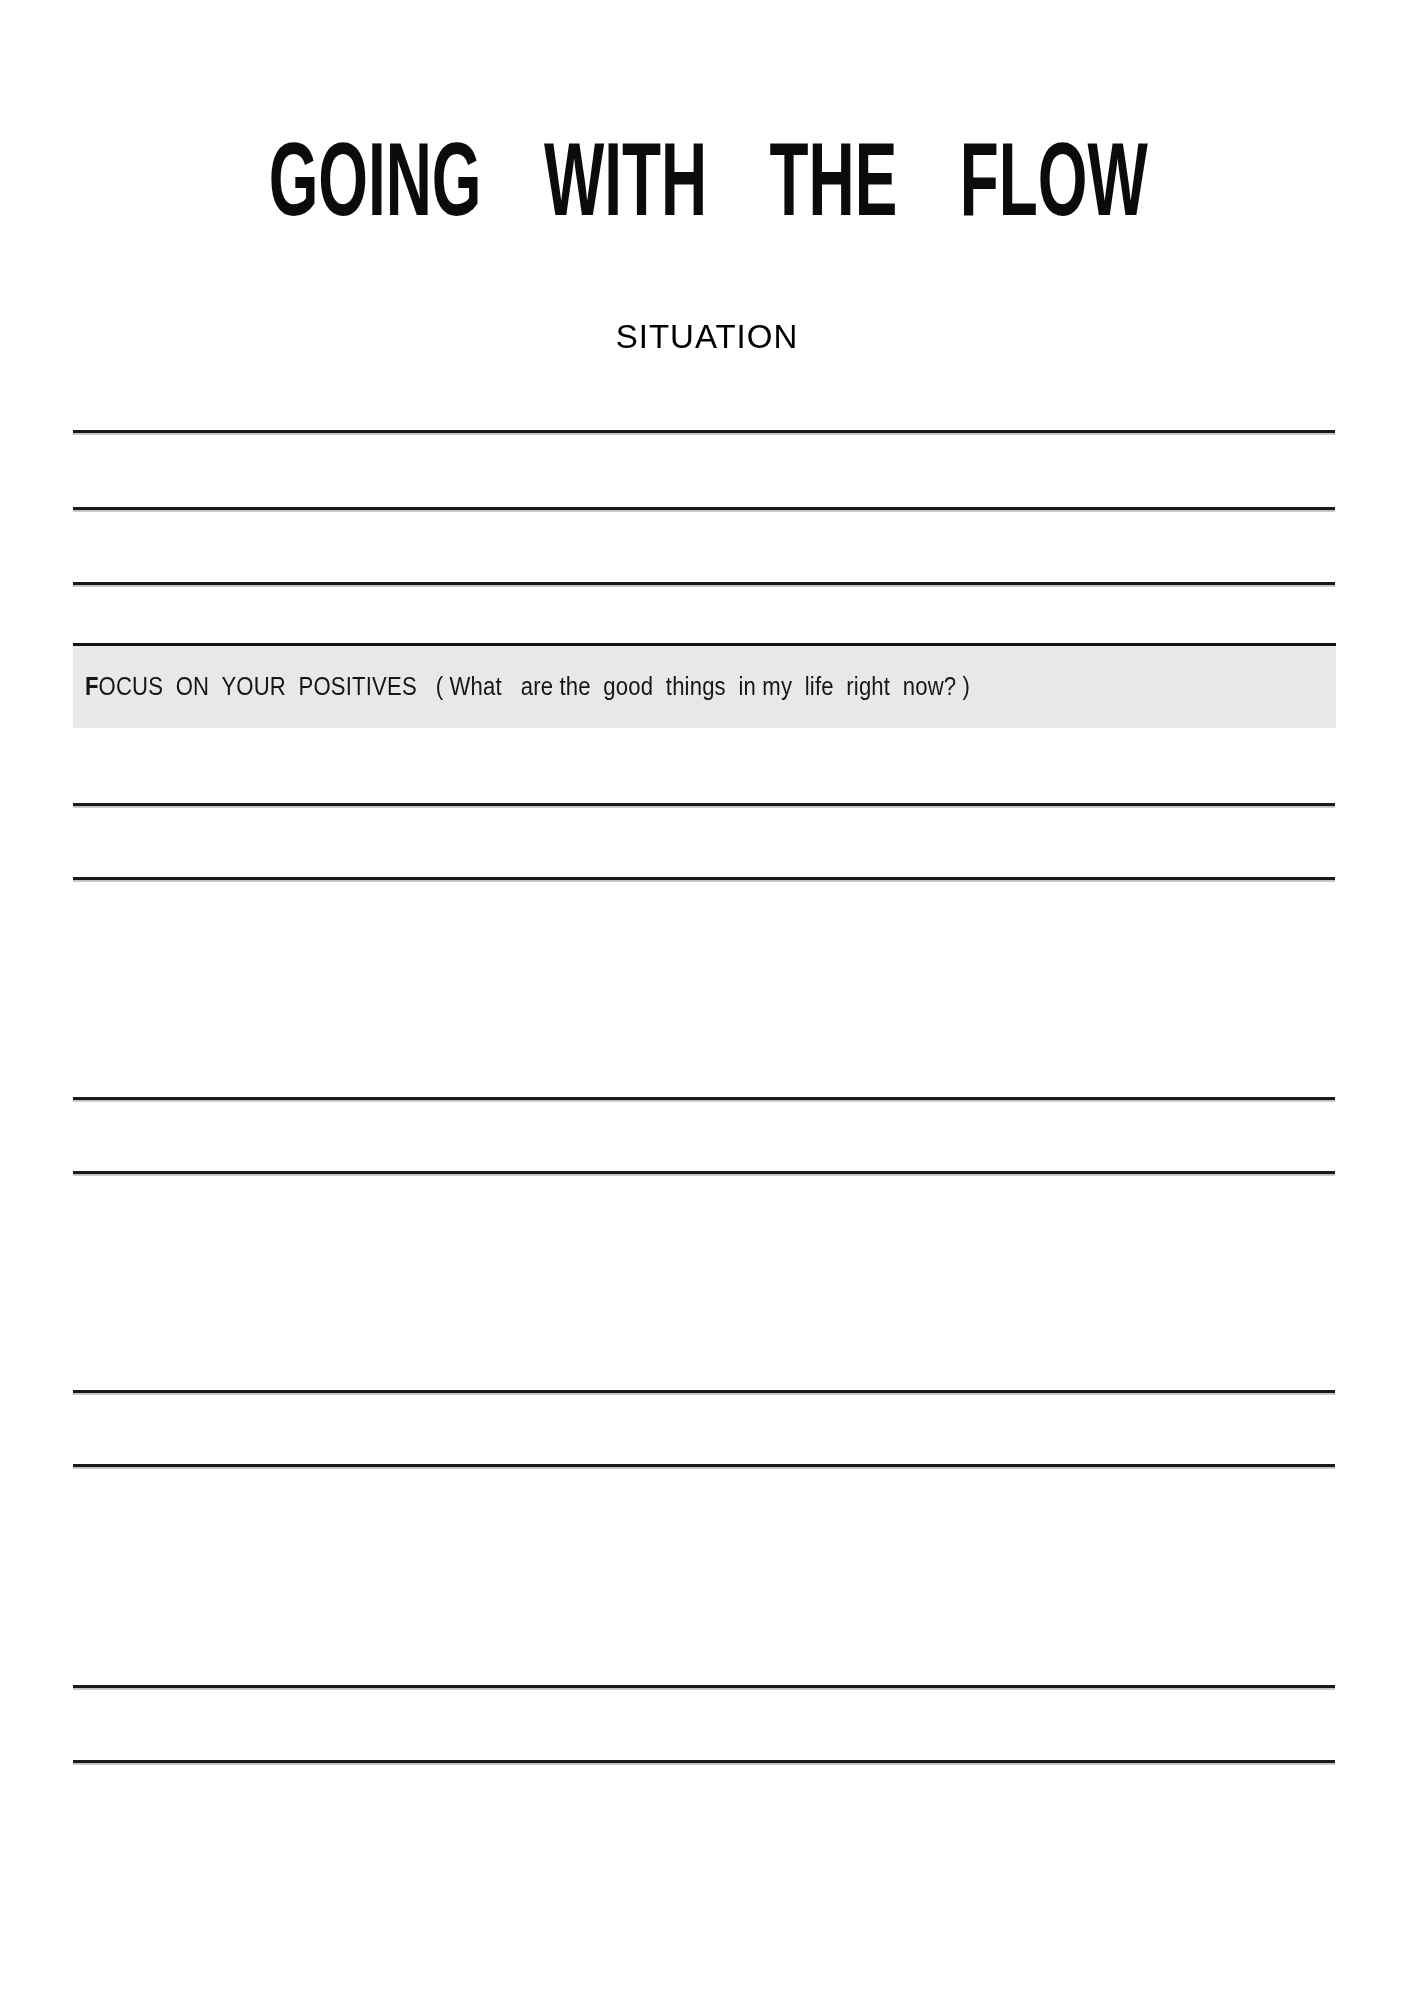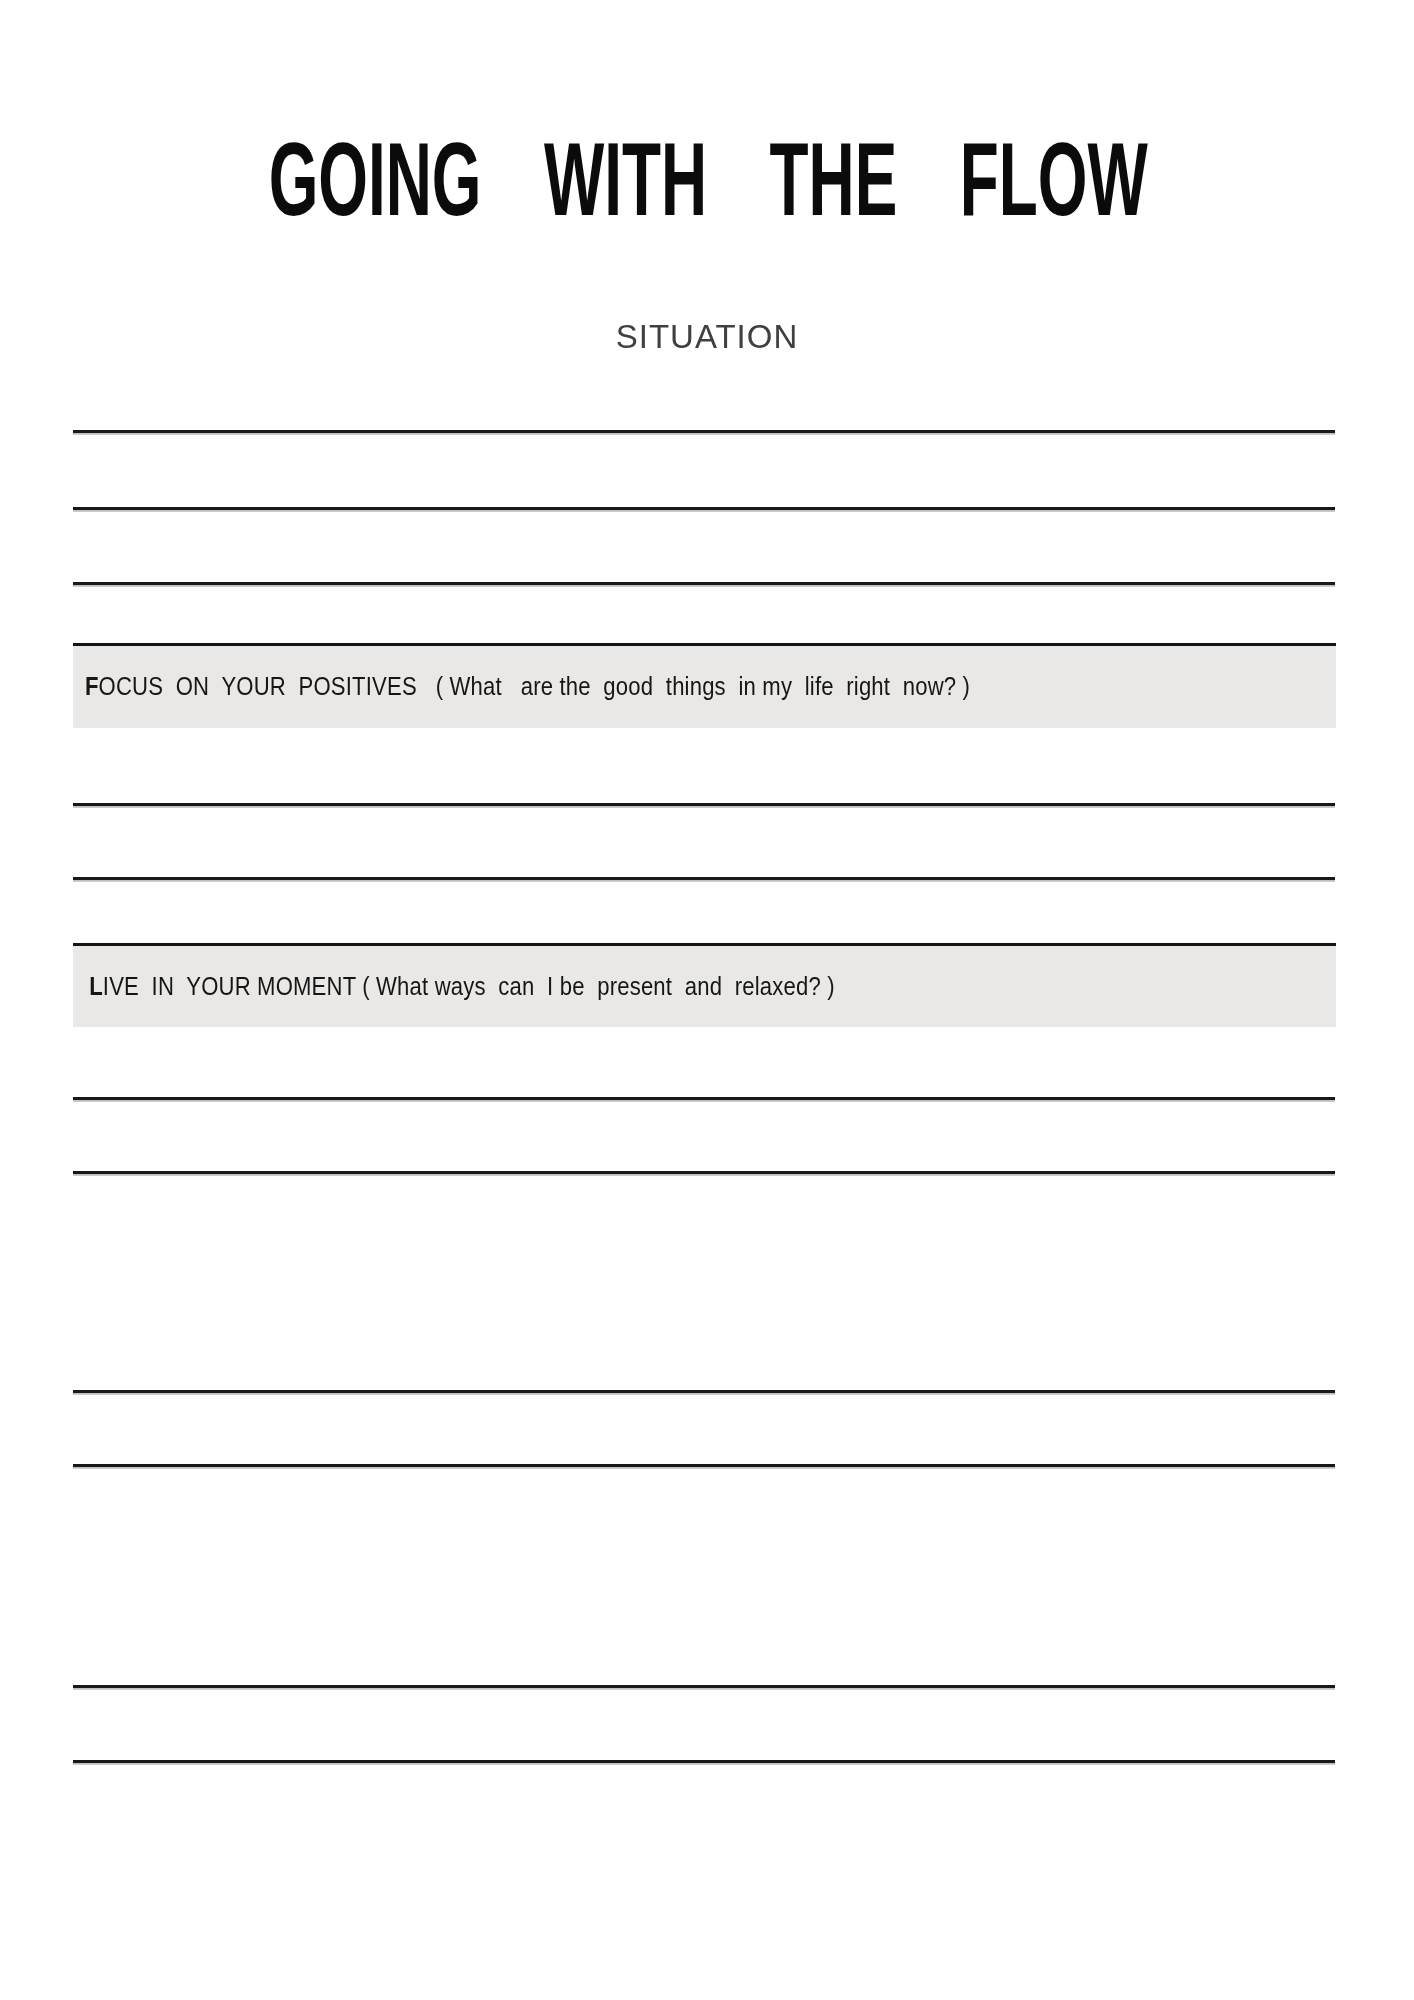--- a/index.html
+++ b/index.html
@@ -24,21 +24,21 @@
     white-space:nowrap;
     transform:scaleX(0.62);
     transform-origin:50% 50%;
   }
   .subtitle {
     position:absolute;
     top:318px; left:0; width:100%;
     text-align:center;
     font-size:33px;
     font-weight:400;
-    color:#404040;
+    color:#000000;
     letter-spacing:1px;
   }
   .wline {
     position:absolute;
     left:73px; width:1262px; height:2.6px;
     background:#191919;
     box-shadow:0 1.8px 0 rgba(140,140,140,0.55);
   }
   .bar {
     position:absolute;
@@ -81,24 +81,20 @@
   <div class="wline" style="top:582px"></div>
 
   <div class="bar" style="top:645px;height:83px">
     <div class="topline"></div>
     <div class="bar-text pad-focus"><span class="b">F</span><span>OCUS  ON  YOUR  POSITIVES   ( What   are the  good  things  in my  life  right  now? )</span><span class="b"></span><span></span></div>
   </div>
 
   <div class="wline" style="top:803px"></div>
   <div class="wline" style="top:877px"></div>
 
-  <div class="bar" style="top:945px;height:82px">
-    <div class="topline"></div>
-    <div class="bar-text pad-live"><span class="b">L</span><span>IVE  IN  YOUR MOMENT ( What ways  can  I be  present  and  relaxed? )</span><span class="b"></span><span></span></div>
-  </div>
 
   <div class="wline" style="top:1097px"></div>
   <div class="wline" style="top:1171px"></div>
 
 
   <div class="wline" style="top:1390px"></div>
   <div class="wline" style="top:1464px"></div>
 
 
   <div class="wline" style="top:1685px"></div>

